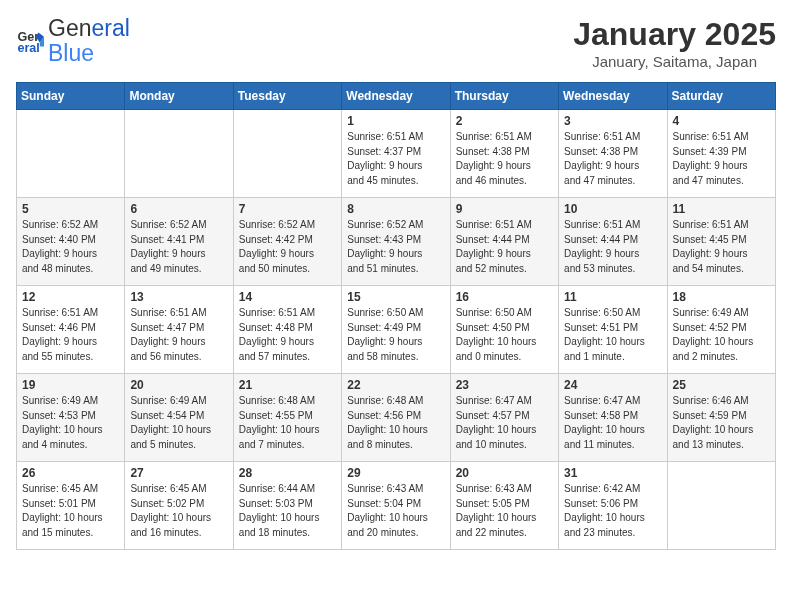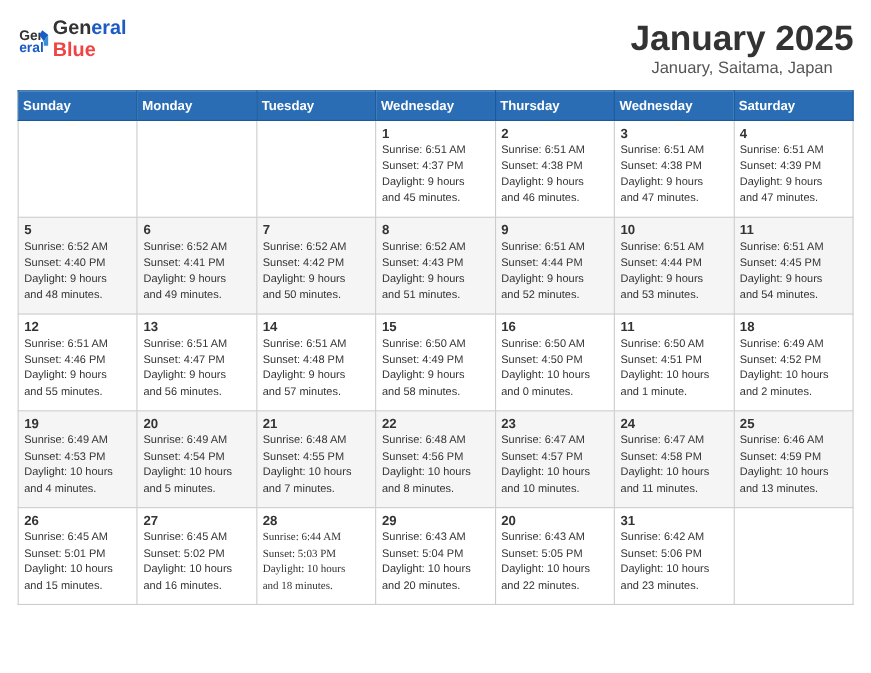--- a/index.html
+++ b/index.html
@@ -15,22 +15,22 @@
       justify-content: space-between;
       align-items: flex-start;
       margin-bottom: 12px;
     }
     .logo {
       display: flex;
       align-items: center;
       gap: 4px;
     }
     .logo-text {
-      font-size: 18px;
-      font-weight: bold;
+      font-size: 23px;
+      font-weight: normal;
       color: #333;
       line-height: 1.1;
     }
     .logo-icon {
       width: 28px;
       height: 28px;
     }
     .title-area {
       text-align: center;
     }
@@ -93,21 +93,21 @@
       <text x="2" y="20" font-size="18" font-weight="bold" fill="#333">Gen</text>
       <text x="2" y="36" font-size="18" font-weight="bold" fill="#1a5bc4">eral</text>
       <polygon points="32,8 40,14 34,22 28,14" fill="#1a5bc4"></polygon>
       <polygon points="34,22 40,14 40,28 34,28" fill="#3a8fd4"></polygon>
     </svg>
     <div>
       <div class="logo-text">
         <span>Gen</span><span style="color:#1a5bc4">eral</span>
       </div>
       <div class="logo-text">
-        <span style="color:#ef4444">Blue</span>
+        <span style="color:#3b82f6">Blue</span>
       </div>
     </div>
   </div>
   <div class="title-area">
     <div class="calendar-title">January 2025</div>
     <div class="calendar-subtitle">January, Saitama, Japan</div>
   </div>
 </div>
 
 <table>
@@ -319,21 +319,21 @@
         </td>
         <td>
           <span class="day-num">27</span>
           <div class="day-info" style="white-space: pre-line;">Sunrise: 6:45 AM
 Sunset: 5:02 PM
 Daylight: 10 hours
 and 16 minutes.</div>
         </td>
         <td>
           <span class="day-num">28</span>
-          <div class="day-info" style="white-space: pre-line; font-family: Liberation Serif, serif;">Sunrise: 6:44 AM
+          <div class="day-info" style="white-space: pre-line;">Sunrise: 6:44 AM
 Sunset: 5:03 PM
 Daylight: 10 hours
 and 18 minutes.</div>
         </td>
         <td>
           <span class="day-num">29</span>
           <div class="day-info" style="white-space: pre-line;">Sunrise: 6:43 AM
 Sunset: 5:04 PM
 Daylight: 10 hours
 and 20 minutes.</div>

